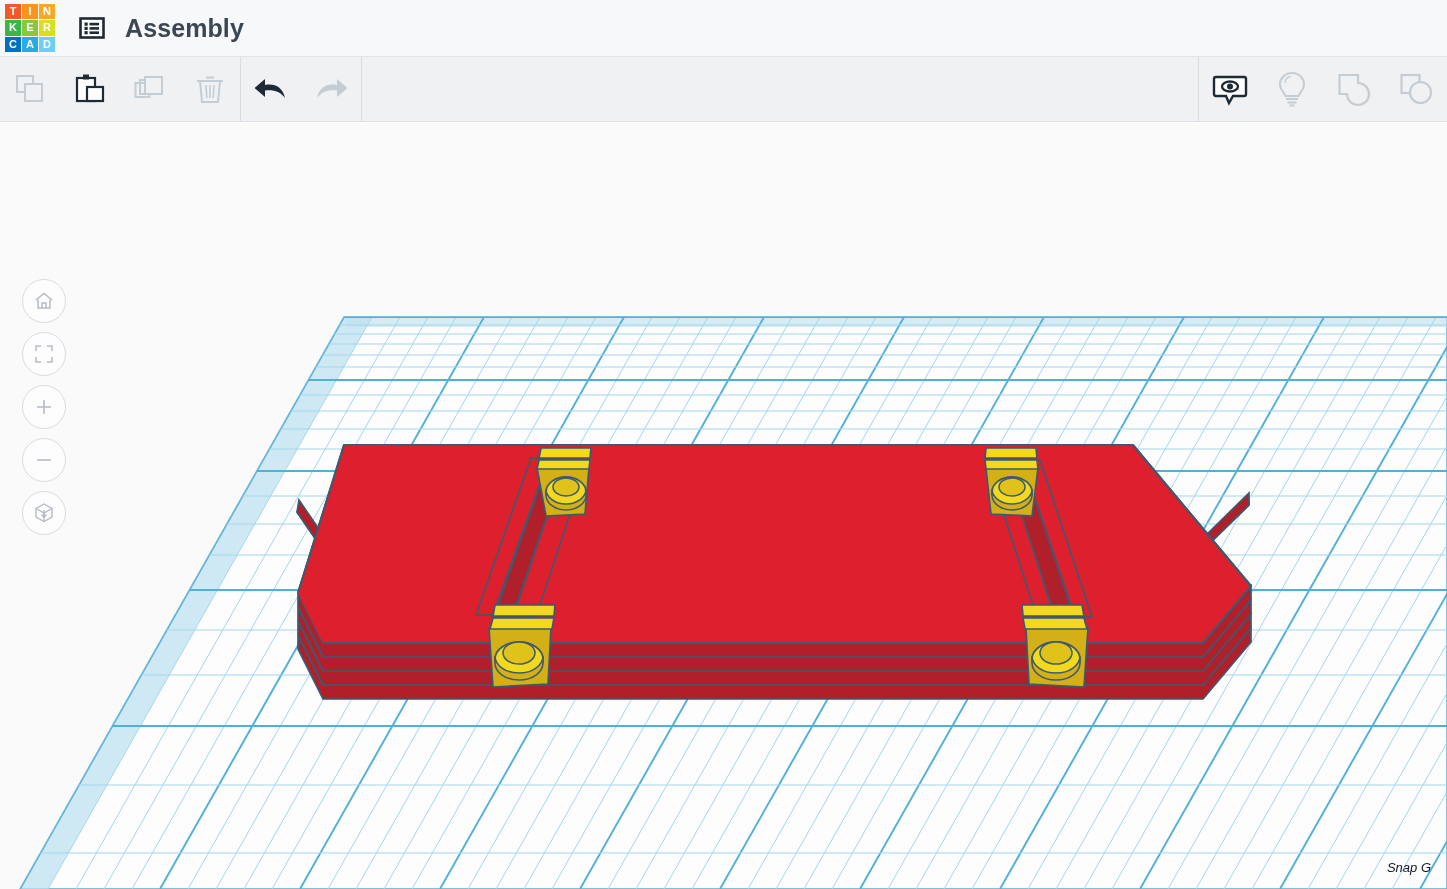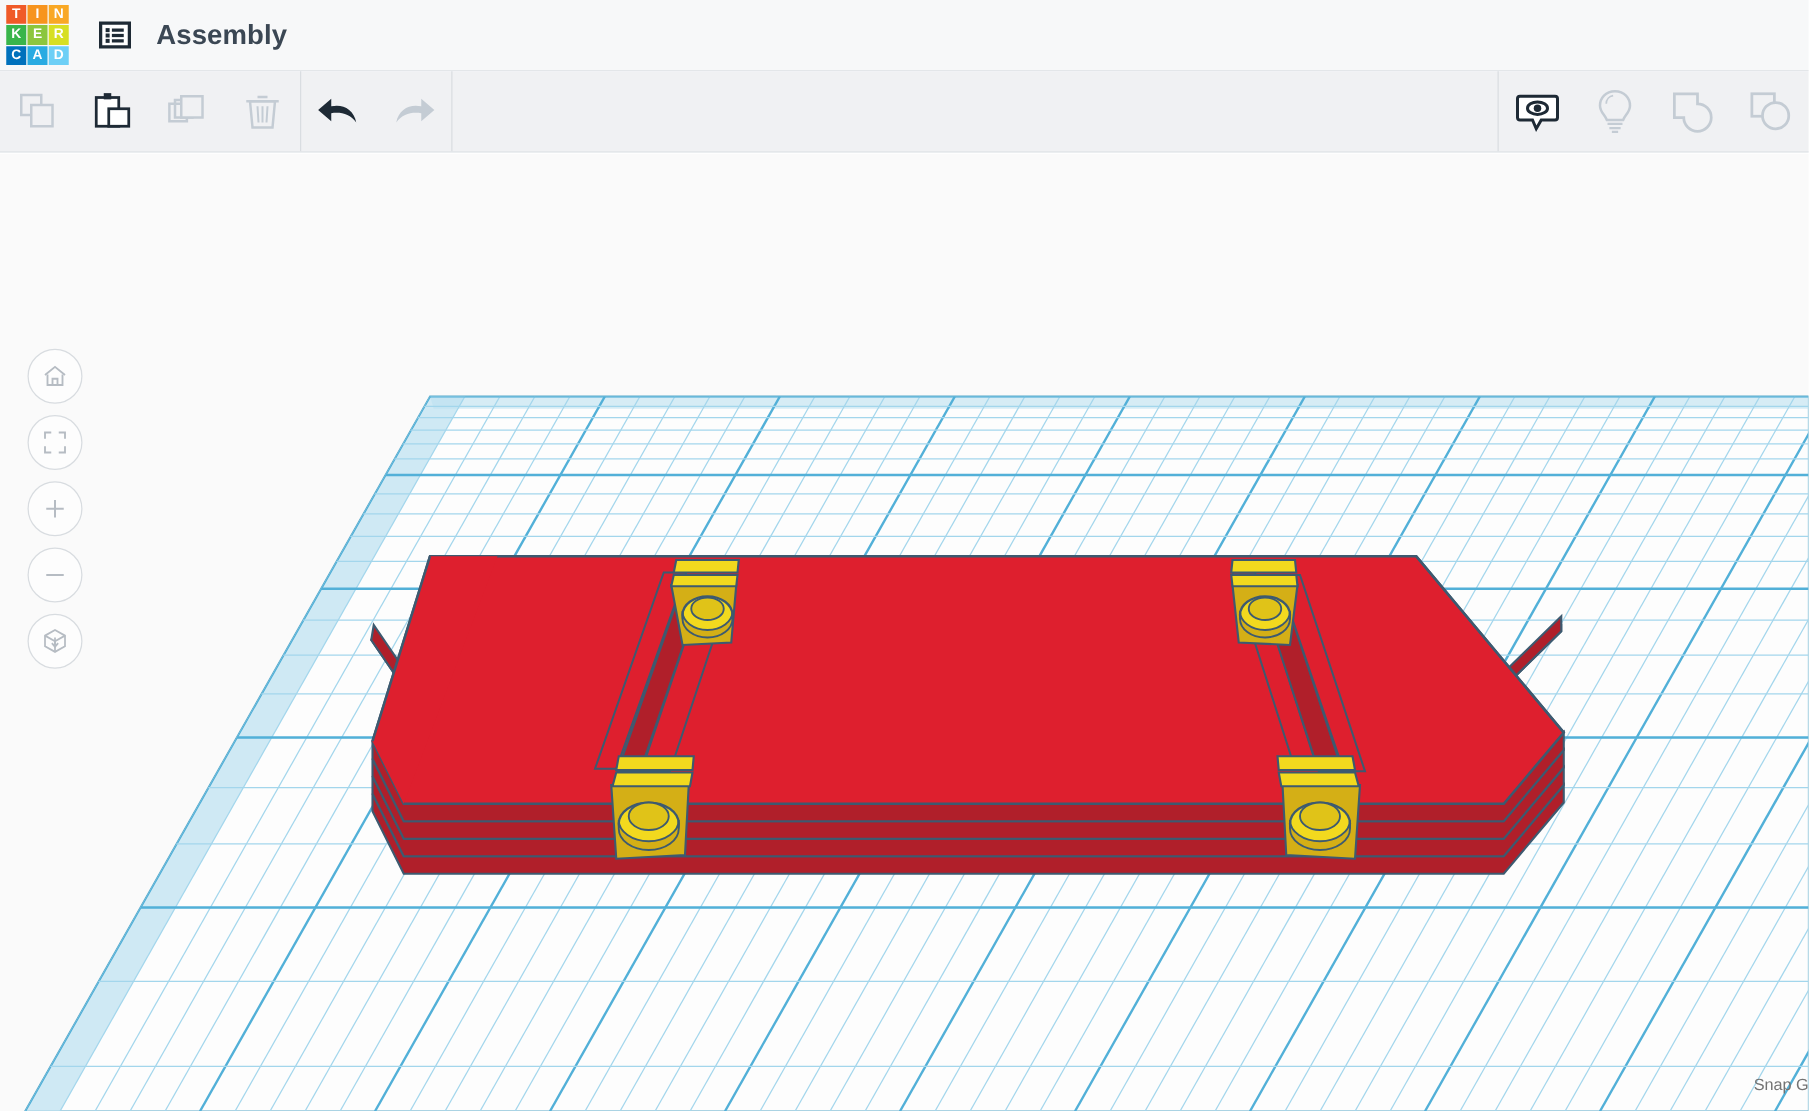--- a/index.html
+++ b/index.html
@@ -33,21 +33,21 @@
     line-height: 1;
   }
   .menu-icon-btn {
     margin-left: 22px; width: 30px; height: 30px;
     display: flex; align-items: center; justify-content: center;
     cursor: pointer;
   }
   .menu-icon-btn svg { display: block; }
   .doc-title {
     margin-left: 18px;
-    font-size: 22px; font-weight: bold; color: #3b4754;
+    font-size: 25px; font-weight: bold; color: #3b4754;
     letter-spacing: 0.1px;
     cursor: text;
   }
 
   
   .toolbar {
     position: absolute; left: 0; top: 57px; width: 1447px; height: 65px;
     background: #f0f1f3;
     border-bottom: 1px solid #dfe3e7;
     display: flex; align-items: stretch;
@@ -97,23 +97,24 @@
     border: 1px solid #d8dce0;
     background: rgba(255,255,255,0.55);
     display: flex; align-items: center; justify-content: center;
     cursor: pointer;
   }
   .navbtn svg { display: block; stroke: #b6bcc3; fill: none; }
 
   
   .snapgrid {
     position: absolute; right: 0px; bottom: 14px;
-    font-size: 13px; color: #737373;
+    font-size: 13px; color: #0f172a;
     white-space: nowrap;
-    padding-right: 0px;
+    padding-right: 16px;
+    font-style: italic;
   }
 </style>
 </head>
 <body>
 
 <div id="app">
 
   <div class="topbar">
     <div class="logo">
       <div class="logo-cell" style="background:#f05a28">T</div>

